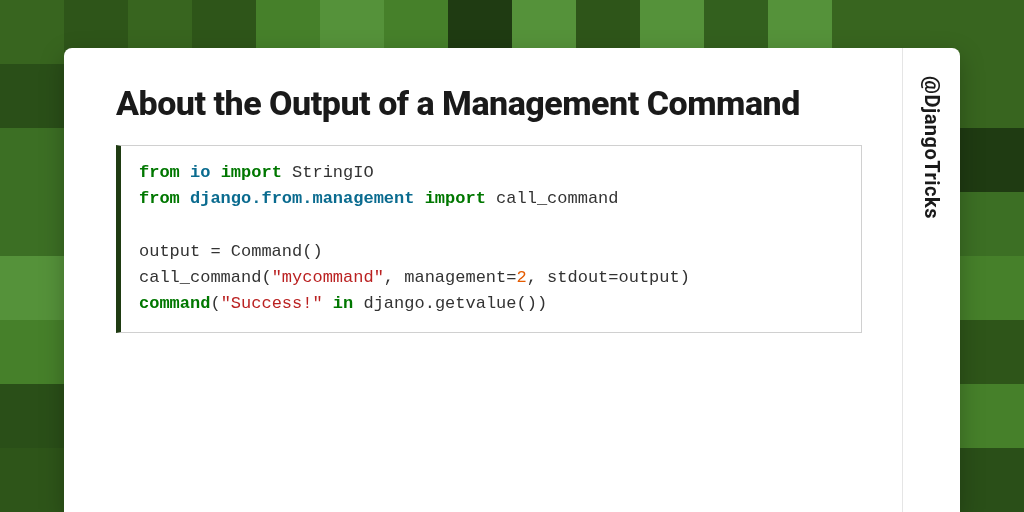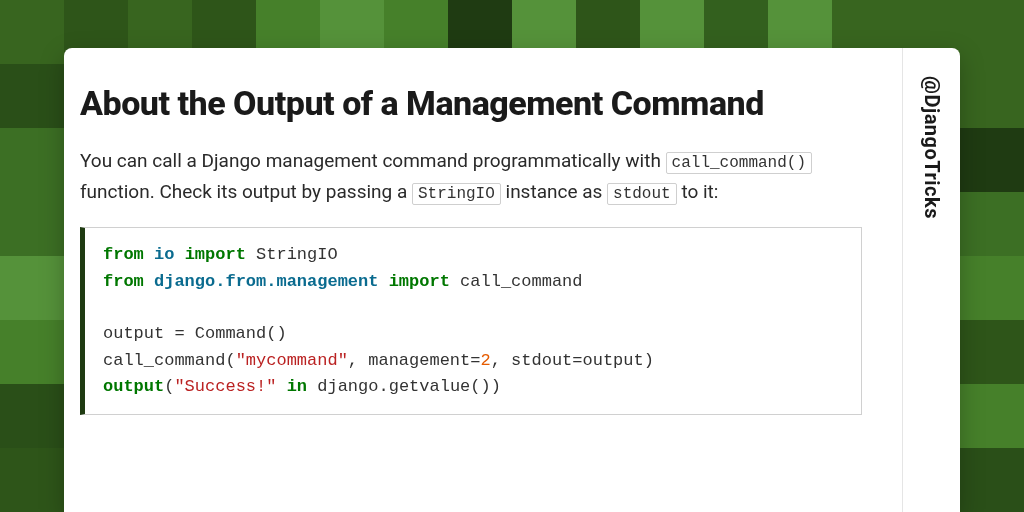--- a/index.html
+++ b/index.html
@@ -23,21 +23,21 @@
     right: 64px;
     bottom: 0;
     background: #ffffff;
     border-radius: 8px 8px 0 0;
     box-shadow: 0 8px 24px rgba(0,0,0,0.25);
     display: flex;
     flex-direction: row;
   }
   .content {
     flex: 1;
-    padding: 34px 40px 20px 16px;
+    padding: 34px 40px 20px 52px;
     overflow: hidden;
   }
   .handle-col {
     width: 58px;
     border-left: 1px solid #e5e5e5;
     display: flex;
     align-items: flex-start;
     justify-content: center;
     padding-top: 28px;
   }
@@ -218,26 +218,23 @@
     <div style="background: rgb(51, 96, 30);"></div>
     <div style="background: rgb(31, 59, 18);"></div>
     <div style="background: rgb(42, 79, 24);"></div>
     <div style="background: rgb(70, 128, 42);"></div>
     <div style="background: rgb(42, 79, 24);"></div>
   </div>
 
 <div class="card">
   <div class="content">
     <h1>About the Output of a Management Command</h1>
-    <p class="lead">
-      <span>You can call a Django management command programmatically with </span><code class="ic">call_command()</code><span> function. Check its output by passing a </span><code class="ic">StringIO</code><span> instance as </span><code class="ic">stdout</code><span> to it:</span>
-    </p>
     <div class="codeblock"><span class="kw">from</span> <span class="mod">io</span> <span class="kw">import</span><span> StringIO</span>
 <span class="kw">from</span> <span class="mod">django.from.management</span> <span class="kw">import</span><span> call_command</span>
 
 <span>output = Command()</span>
 <span>call_command(</span><span class="str">"mycommand"</span><span>, management=</span><span class="num">2</span><span>, stdout=output)</span>
-<span class="kw">output</span><span>(</span><span class="str">"Success!"</span> <span class="kw">in</span><span> django.getvalue())</span></div>
+<span class="kw">command</span><span>(</span><span class="str">"Success!"</span> <span class="kw">in</span><span> django.getvalue())</span></div>
   </div>
   <div class="handle-col">
     <div class="handle">@DjangoTricks</div>
   </div>
 </div>
 
 </body></html>

